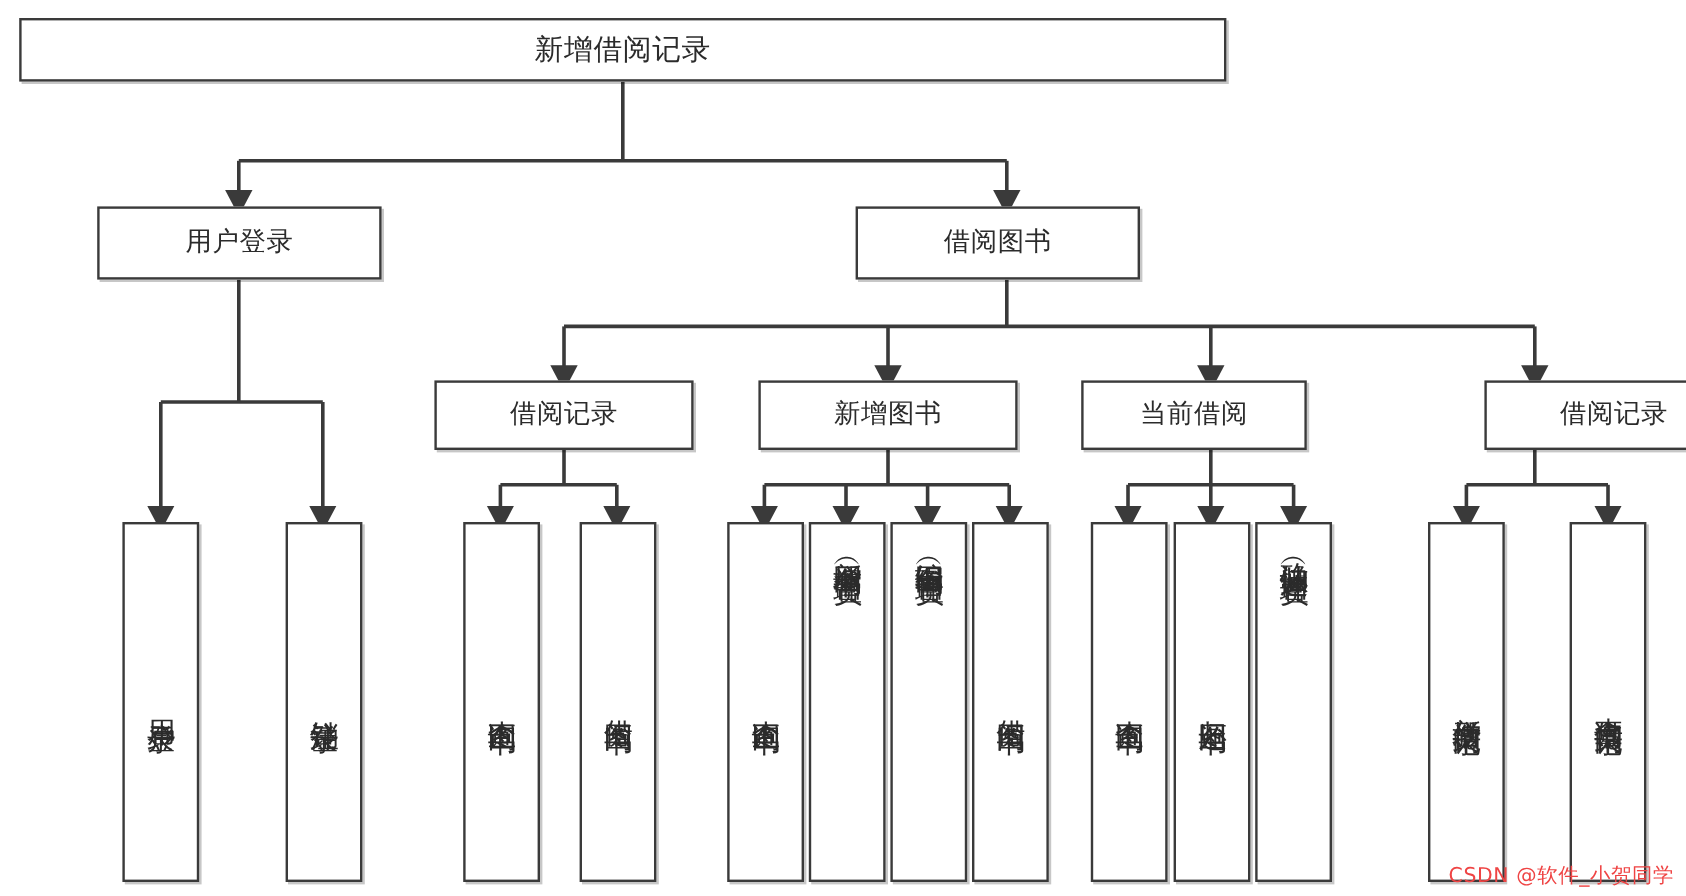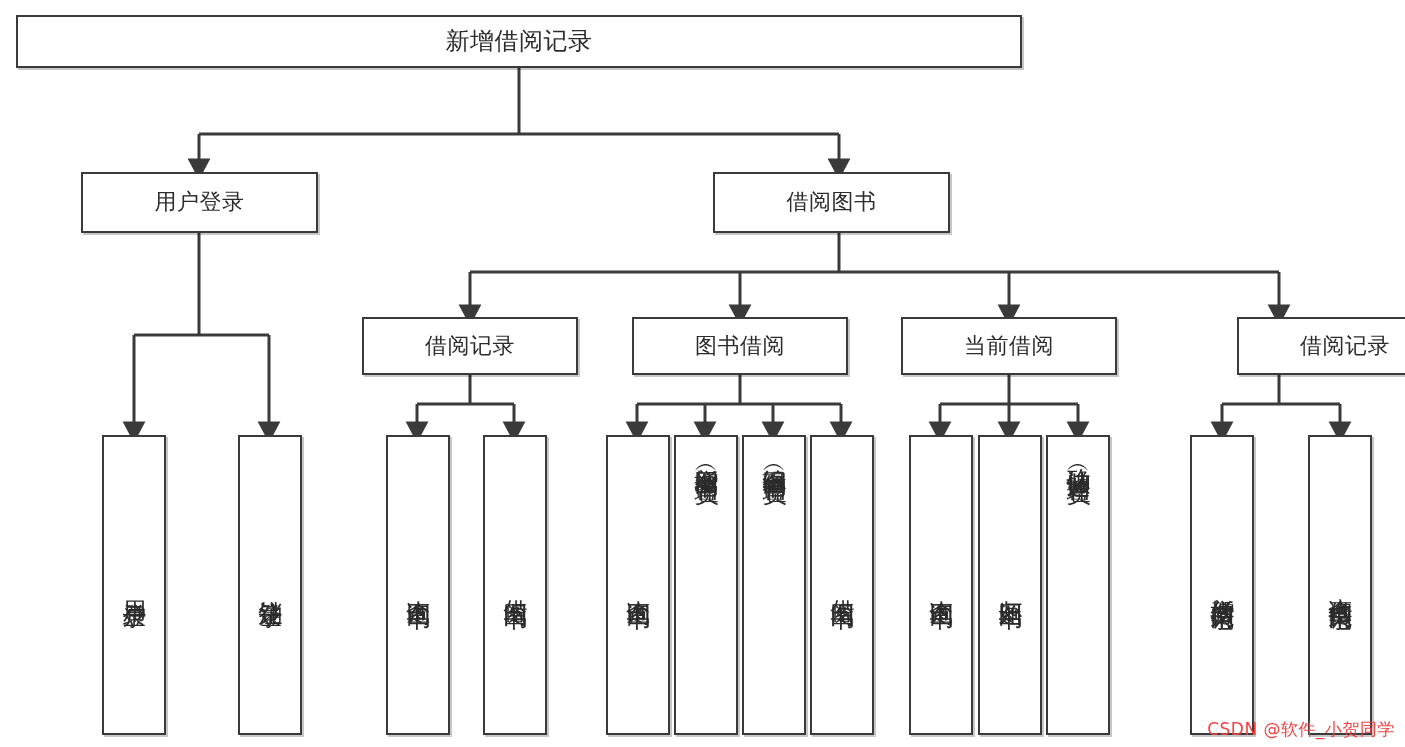--- a/index.html
+++ b/index.html
@@ -109,23 +109,23 @@
     <span class="lbl">用户登录</span>
   </div>
   <div class="node horiz" style="left:713px;top:172px;width:237px;height:61px;">
     <span class="lbl">借阅图书</span>
   </div>
 
   <div class="node horiz" style="left:362px;top:317px;width:216px;height:58px;">
     <span class="lbl">借阅记录</span>
   </div>
   <div class="node horiz" style="left:632px;top:317px;width:216px;height:58px;">
-    <span class="lbl">图书借阅</span>
+    <span class="lbl">新增图书</span>
   </div>
-  <div class="node horiz" style="left:901px;top:317px;width:216px;height:58px;">
+  <div class="node horiz" style="left:901px;top:317px;width:188px;height:58px;">
     <span class="lbl">当前借阅</span>
   </div>
   <div class="node horiz" style="left:1237px;top:317px;width:216px;height:58px;">
     <span class="lbl">借阅记录</span>
   </div>
 
   <div class="node vert mid" style="left:102px;top:435px;width:64px;height:300px;">
     <span class="lbl">用户登录</span>
   </div>
   <div class="node vert mid" style="left:238px;top:435px;width:64px;height:300px;">

